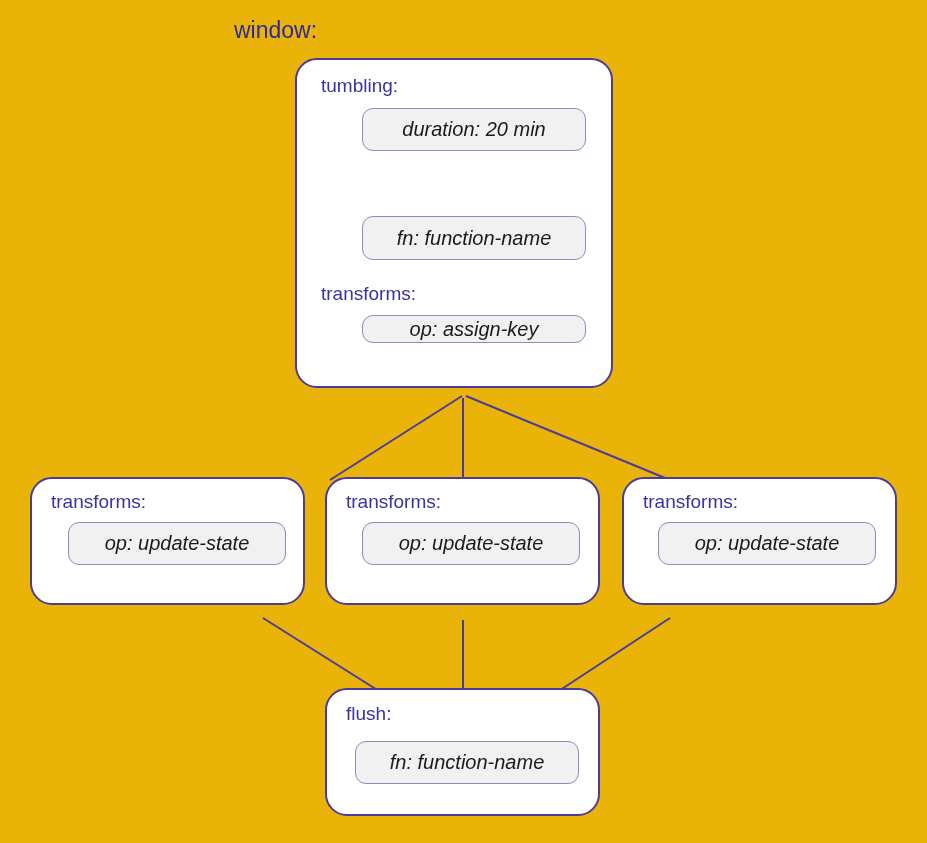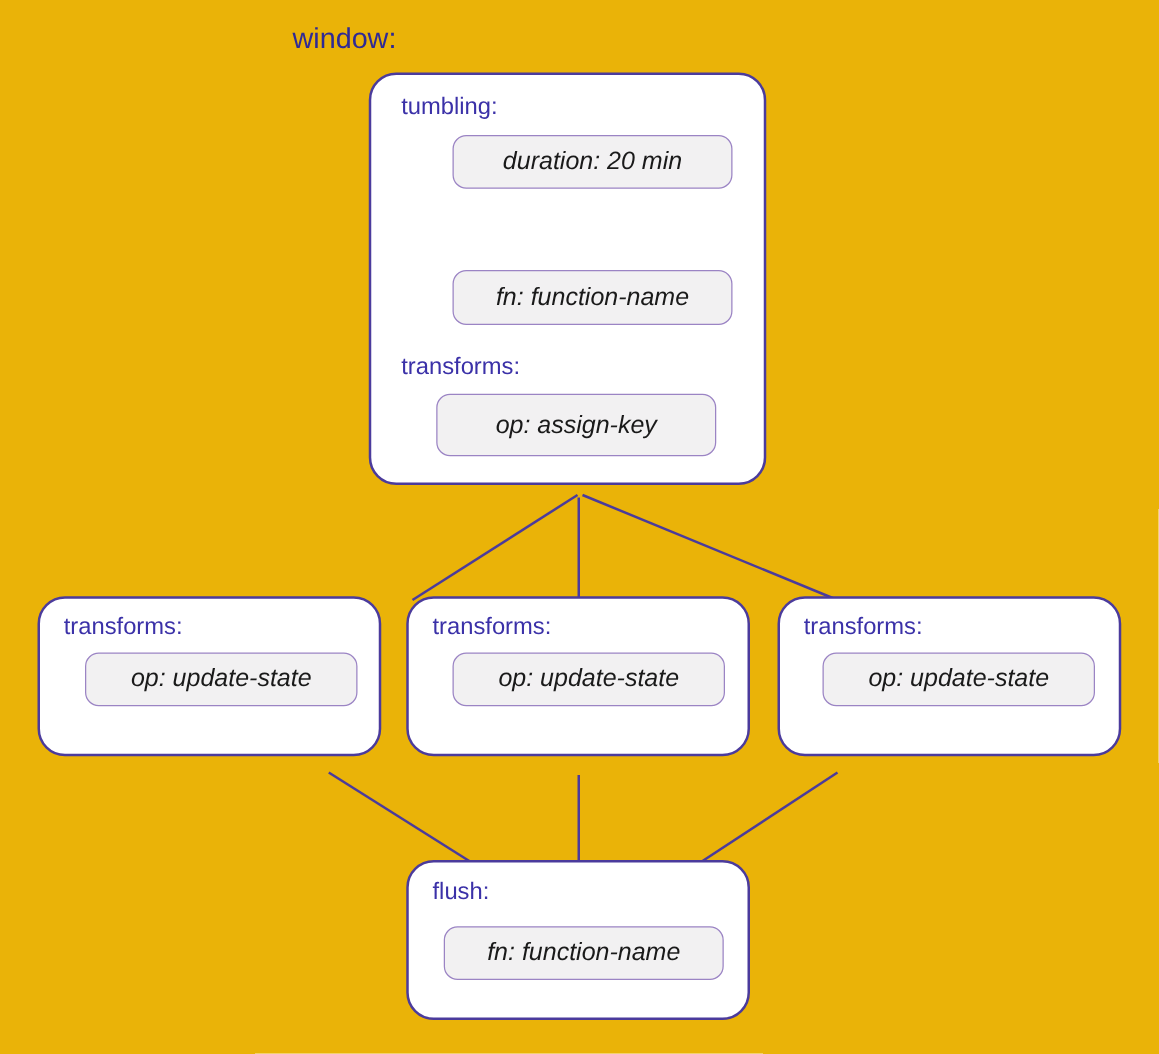--- a/index.html
+++ b/index.html
@@ -96,21 +96,21 @@
   <div class="node-label" style="left:321px; top:76px;">tumbling:</div>
   <div class="field-box" style="left:362px; top:108px; width:224px; height:43px;">
     <span class="field-text">duration: 20 min</span>
   </div>
 
   <div class="field-box" style="left:362px; top:216px; width:224px; height:44px;">
     <span class="field-text">fn: function-name</span>
   </div>
 
   <div class="node-label" style="left:321px; top:284px;">transforms:</div>
-  <div class="field-box" style="left:349px; top:315px; width:224px; height:50px;border-radius:11px;">
+  <div class="field-box" style="left:362px; top:315px; width:224px; height:28px;border-radius:11px;">
     <span class="field-text">op: assign-key</span>
   </div>
 
   <div class="node-box" style="left:30px; top:477px; width:275px; height:128px;"></div>
   <div class="node-label" style="left:51px; top:492px;">transforms:</div>
   <div class="field-box" style="left:68px; top:522px; width:218px; height:43px;">
     <span class="field-text">op: update-state</span>
   </div>
 
   <div class="node-box" style="left:325px; top:477px; width:275px; height:128px;"></div>

